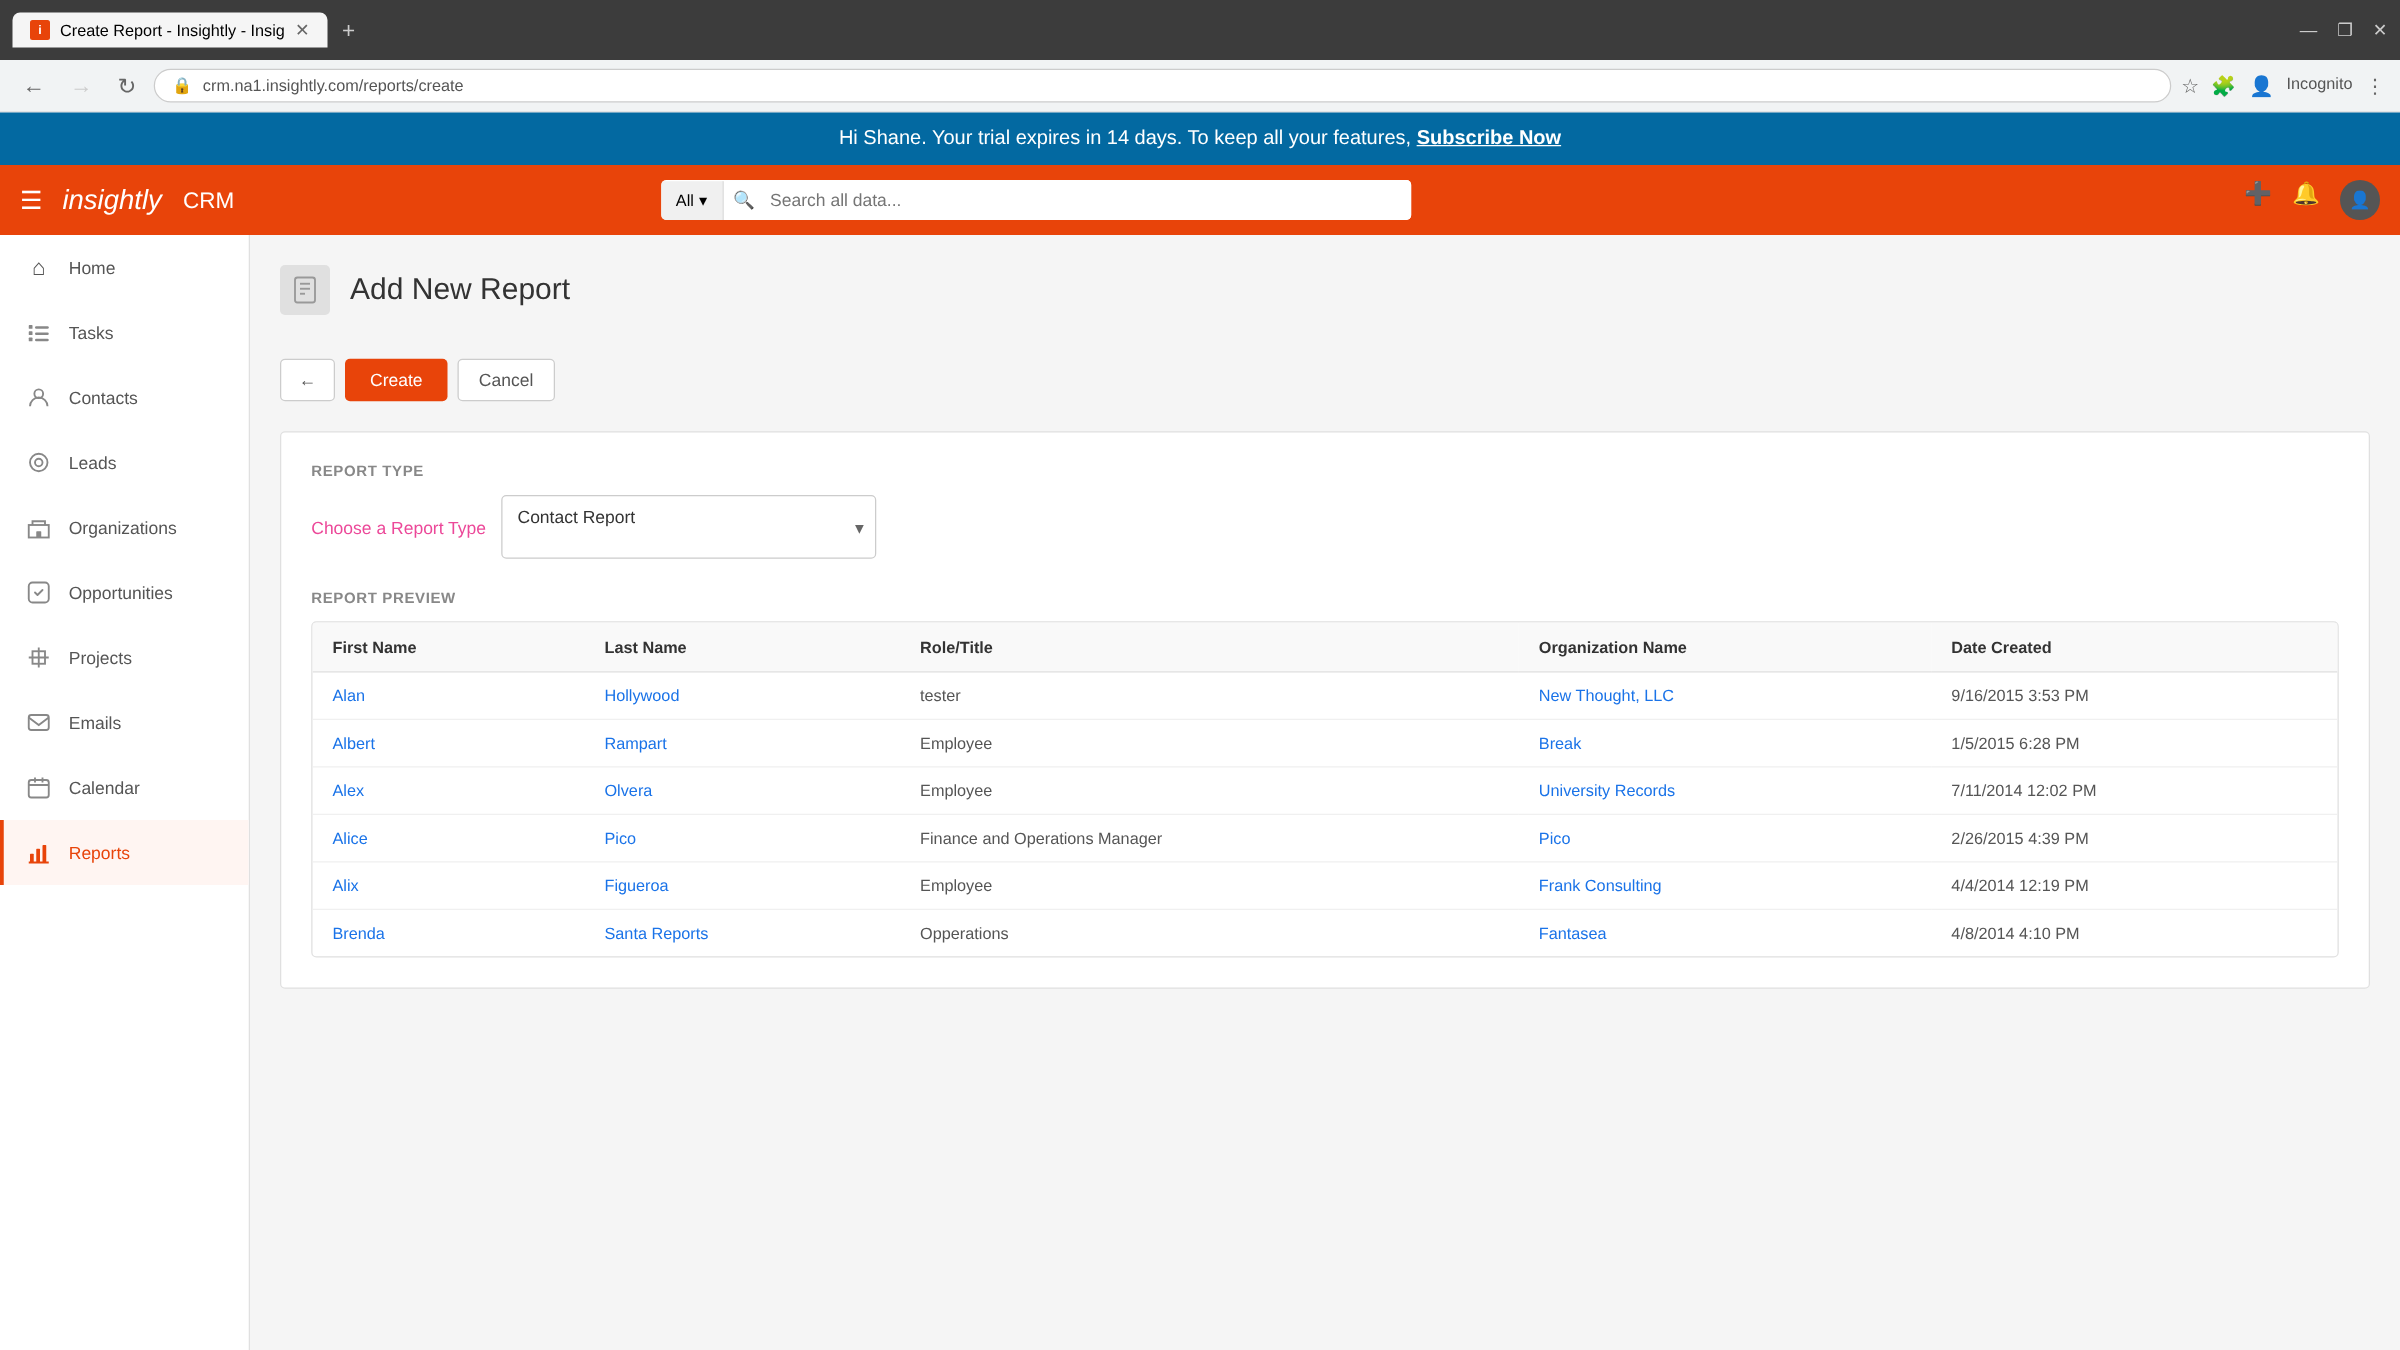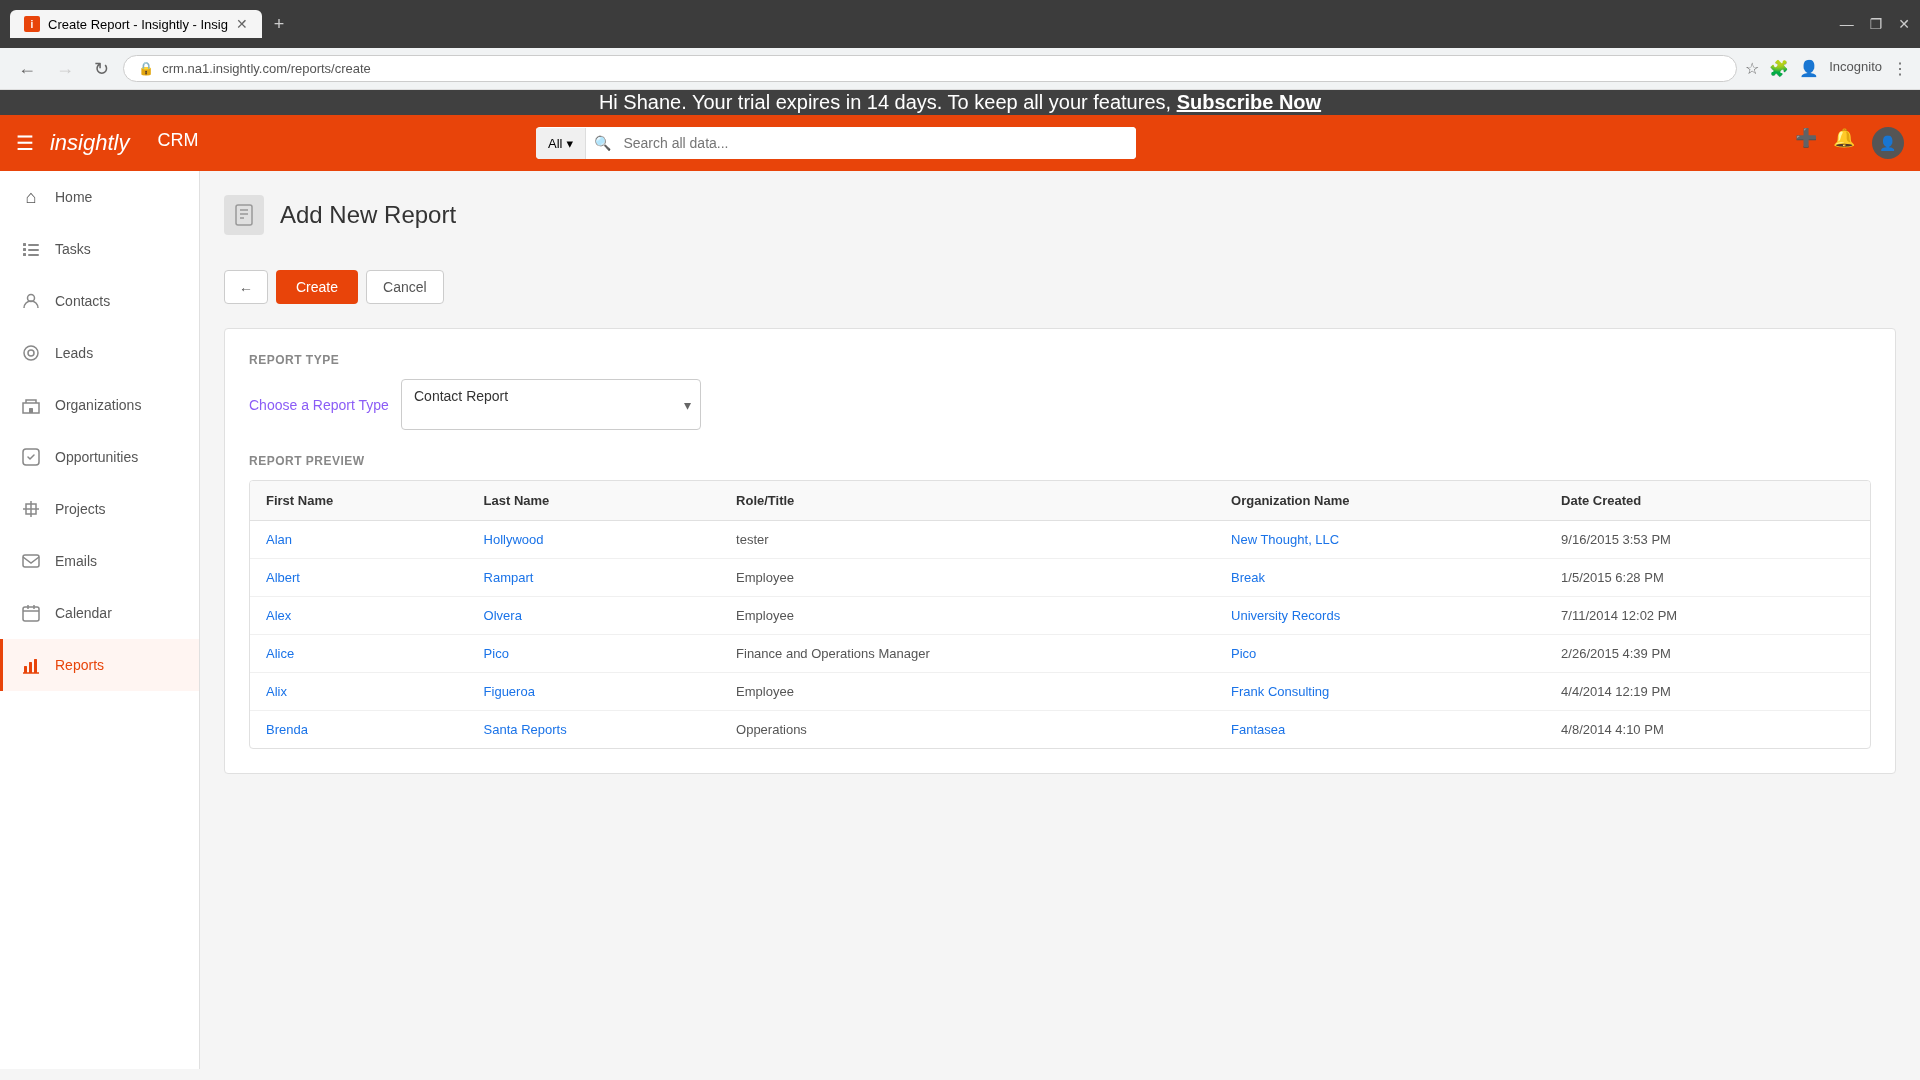--- a/index.html
+++ b/index.html
@@ -14,27 +14,27 @@
     .win-controls { display: flex; gap: 16px; color: #ccc; font-size: 14px; }
 
     
     .url-row { background: #f1f3f4; height: 42px; display: flex; align-items: center; padding: 0 12px; gap: 8px; border-bottom: 1px solid #ddd; }
     .nav-btn { background: none; border: none; color: #666; font-size: 18px; cursor: pointer; padding: 4px 6px; border-radius: 50%; }
     .url-bar { flex: 1; background: white; border: 1px solid #ccc; border-radius: 20px; padding: 5px 14px; font-size: 13px; color: #333; display: flex; align-items: center; gap: 8px; }
     .url-bar span { color: #555; }
     .url-actions { display: flex; gap: 10px; color: #666; font-size: 16px; cursor: pointer; }
 
     
-    .trial-banner { background: #404040; color: white; text-align: center; padding: 1px; font-size: 20px; }
+    .trial-banner { background: #0369a1; color: white; text-align: center; padding: 12px; font-size: 16px; }
     .trial-banner a { color: white; font-weight: bold; text-decoration: underline; cursor: pointer; }
 
     
     .app-header { background: #e8440a; height: 56px; display: flex; align-items: center; padding: 0 16px; gap: 16px; }
     .hamburger { color: white; font-size: 20px; cursor: pointer; }
-    .logo { display: flex; align-items: flex-start; gap: 24px; color: white; }
+    .logo { display: flex; align-items: center; gap: 13px; color: white; }
     .logo-text { font-size: 22px; font-weight: 300; font-style: italic; }
     .logo-crm { font-size: 18px; font-weight: 400; color: white; margin-left: 4px; }
     .search-bar { flex: 1; max-width: 600px; margin: 0 auto; display: flex; align-items: center; background: white; border-radius: 4px; overflow: hidden; }
     .search-all { background: #f0f0f0; border: none; border-right: 1px solid #ddd; padding: 8px 12px; font-size: 13px; cursor: pointer; display: flex; align-items: flex-end; gap: 4px; }
     .search-input { border: none; outline: none; padding: 8px 12px; font-size: 14px; flex: 1; }
     .header-icons { display: flex; gap: 16px; margin-left: auto; color: white; font-size: 18px; }
     .header-icon { cursor: pointer; }
     .avatar { width: 32px; height: 32px; background: #555; border-radius: 50%; display: flex; align-items: center; justify-content: center; color: white; font-size: 14px; cursor: pointer; }
 
     
@@ -53,21 +53,21 @@
     .page-header-icon { width: 40px; height: 40px; background: #e0e0e0; display: flex; align-items: center; justify-content: center; border-radius: 4px; }
     .page-title { font-size: 24px; font-weight: 300; color: #333; }
     .toolbar { display: flex; gap: 8px; margin-bottom: 24px; }
     .btn-back { background: white; border: 1px solid #ccc; border-radius: 4px; padding: 8px 14px; cursor: pointer; font-size: 14px; color: #555; display: flex; align-items: center; }
     .btn-create { background: #e8440a; color: white; border: none; border-radius: 4px; padding: 8px 20px; cursor: pointer; font-size: 14px; font-weight: 500; }
     .btn-cancel { background: white; border: 1px solid #ccc; border-radius: 4px; padding: 8px 16px; cursor: pointer; font-size: 14px; color: #555; }
 
     
     .section-label { font-size: 12px; font-weight: 600; color: #888; text-transform: uppercase; letter-spacing: 0.5px; margin-bottom: 12px; }
     .form-row { display: flex; align-items: center; gap: 12px; margin-bottom: 24px; }
-    .form-row label { color: #8b5cf6; font-size: 14px; min-width: 140px; }
+    .form-row label { color: #ec4899; font-size: 14px; min-width: 140px; }
     .select-wrapper { position: relative; }
     .report-type-select { appearance: none; -webkit-appearance: none; border: 1px solid #ccc; border-radius: 4px; padding: 8px 36px 25px 12px; font-size: 14px; color: #333; background: white; width: 300px; cursor: pointer; outline: none; }
     .select-arrow { position: absolute; right: 10px; top: 50%; transform: translateY(-50%); color: #666; pointer-events: none; }
 
     
     .preview-section { margin-top: 8px; }
     .preview-table-wrapper { border: 1px solid #e0e0e0; border-radius: 4px; overflow: hidden; background: white; }
     .preview-table { width: 100%; border-collapse: collapse; }
     .preview-table th { background: #f9f9f9; text-align: left; padding: 12px 16px; font-weight: 600; color: #333; font-size: 13px; border-bottom: 1px solid #e0e0e0; }
     .preview-table td { padding: 11px 16px; font-size: 13px; color: #555; border-bottom: 1px solid #f0f0f0; }

